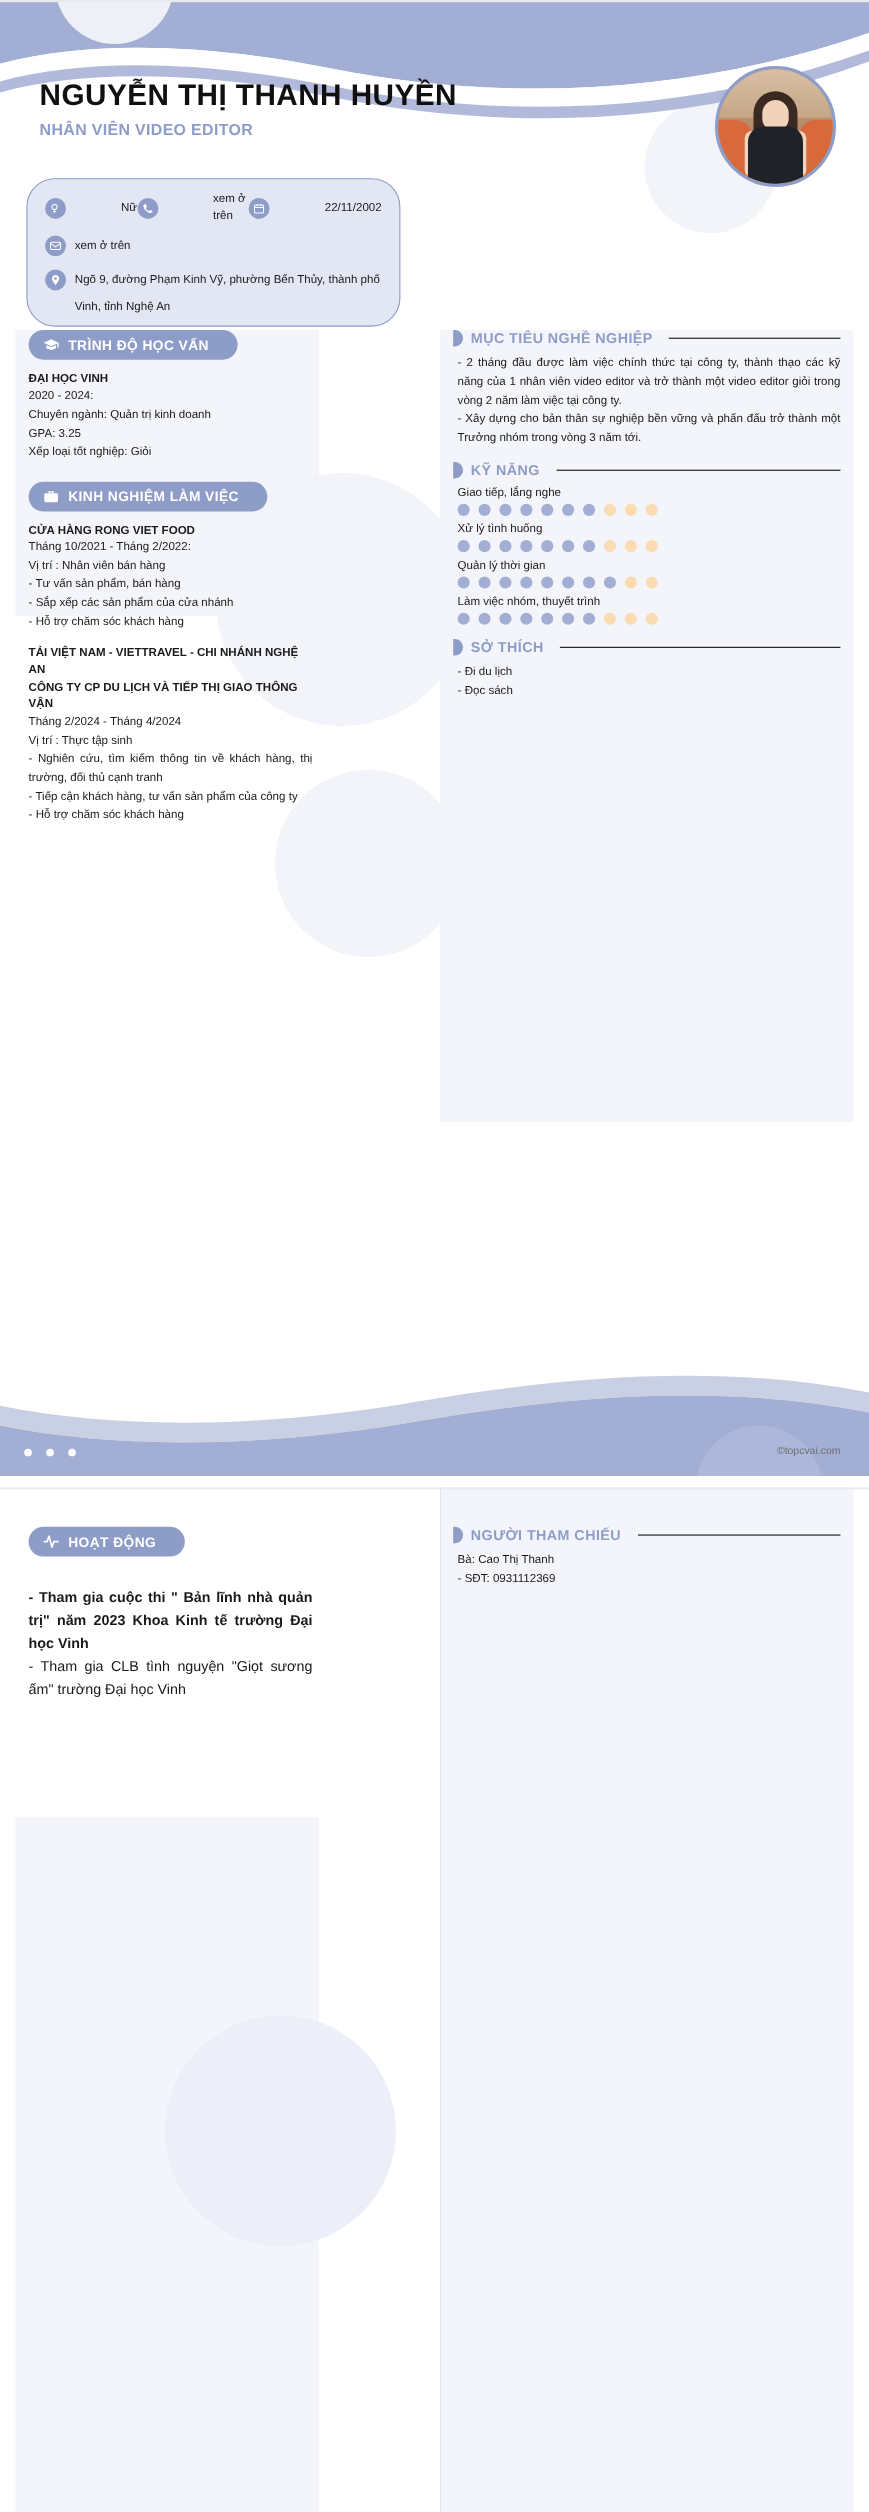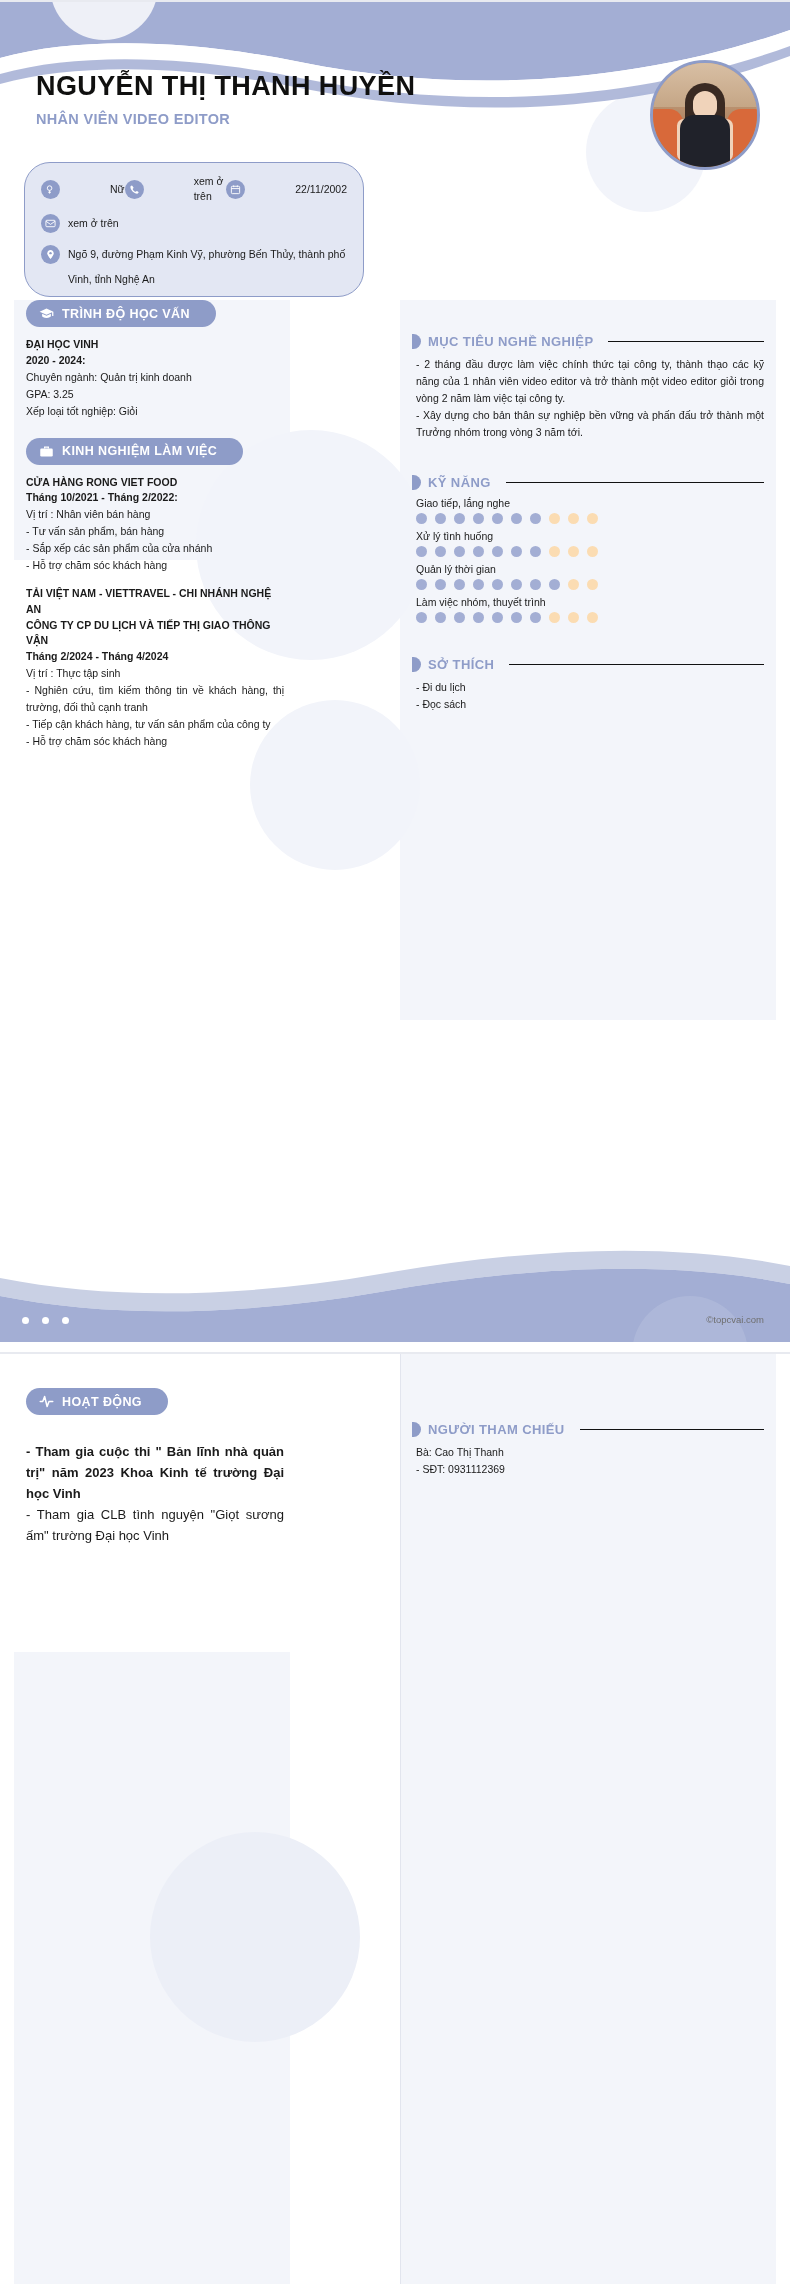--- a/index.html
+++ b/index.html
@@ -186,37 +186,36 @@
     position: absolute;
     top: 300px; left: 26px;
     width: 258px;
     z-index: 3;
   }
   .lblock { margin-bottom: 14px; }
   .l-title {
     font-size: 10.5px; font-weight: bold; color:#1a1a1a;
     line-height: 1.5; margin-top: 10px;
   }
-  .l-sub { font-size: 10.5px; font-weight: bold; color:#1a1a1a; line-height:1.5; }
+  .l-sub { font-size: 10.5px; font-weight: normal; color:#1a1a1a; line-height:1.5; }
   .l-line { font-size: 10.5px; color:#1a1a1a; line-height:1.62; }
   .l-line.just { text-align: justify; }
 
   
   .col-right {
     position: absolute;
     top: 300px; left: 412px;
     width: 352px;
     z-index: 3;
   }
   .rhead {
     display: flex;
     align-items: center;
     gap: 7px;
     margin-bottom: 7px;
-    margin-top: 34px;
   }
   .rhead .tri-round {
     width: 9px; height: 15px;
     background: #8e9cc8;
     border-radius: 0 9px 9px 0;
     flex: 0 0 auto;
   }
   .rhead-text {
     font-size: 13px;
     font-weight: bold;

